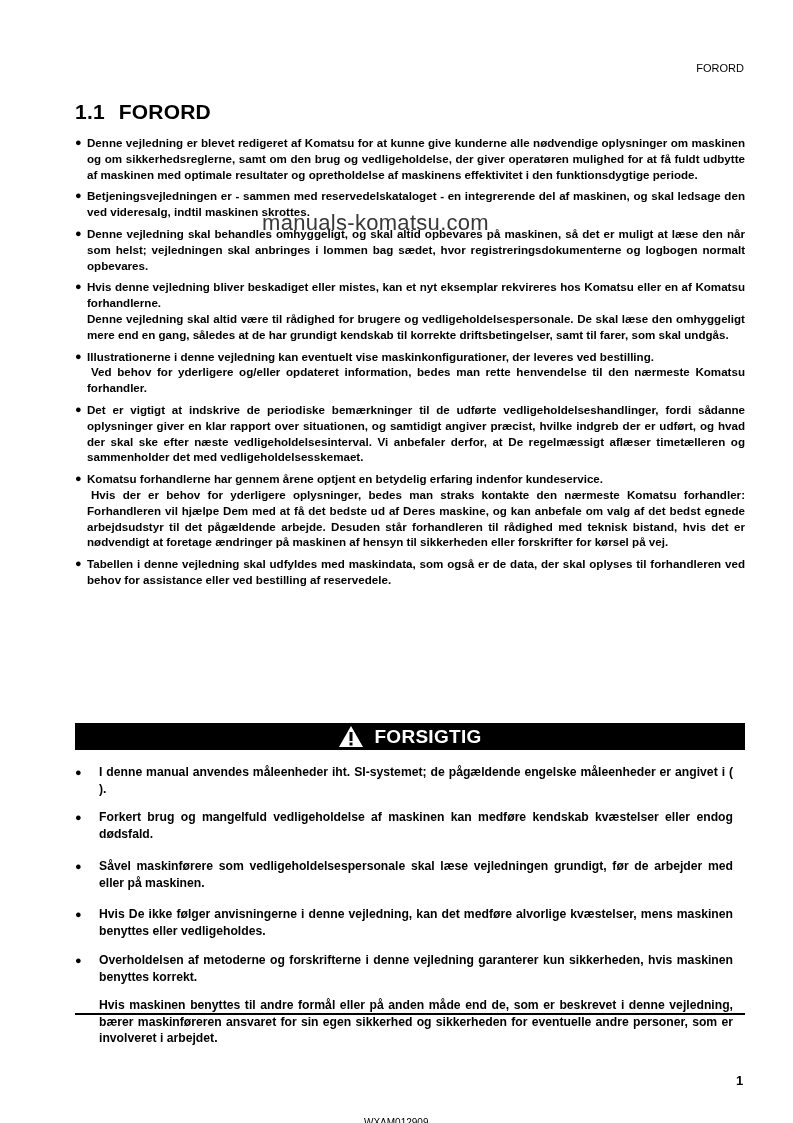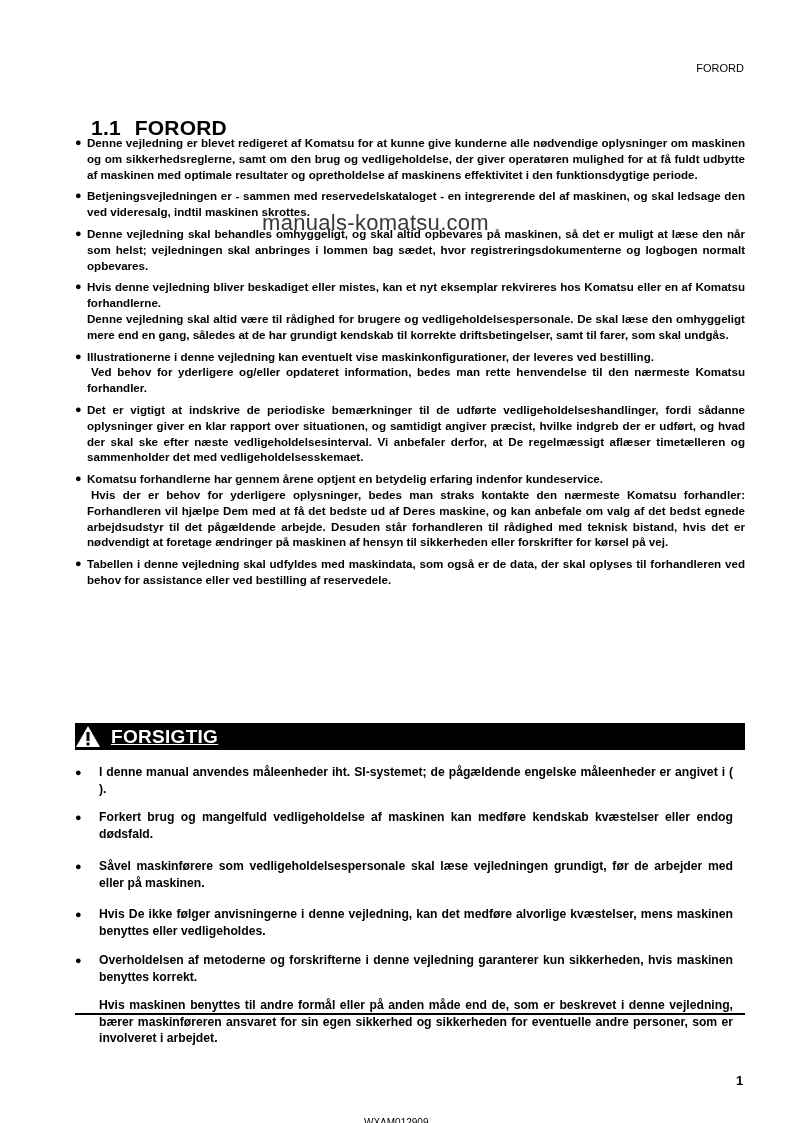--- a/index.html
+++ b/index.html
@@ -1,25 +1,25 @@
 <!DOCTYPE html>
 <html><head>
 <meta charset="utf-8">
 <style>
   html, body { margin: 0; padding: 0; background: #ffffff; }
   body { width: 793px; height: 1123px; position: relative; font-family: "Liberation Sans", sans-serif; color: #000; overflow: hidden; }
   .running-head { position: absolute; top: 62px; right: 49px; font-size: 11px; }
-  .title { position: absolute; top: 100px; left: 75px; font-size: 21px; font-weight: bold; margin: 16px; letter-spacing: 0.2px; }
+  .title { position: absolute; top: 100px; left: 75px; font-size: 21px; font-weight: bold; margin: 0; letter-spacing: 0.2px; }
   .title .num { margin-right: 14px; }
   .body { position: absolute; top: 135px; left: 75px; width: 670px; }
   .item { position: relative; padding-left: 12px; font-size: 11.6px; line-height: 15.8px; text-align: justify; margin-bottom: 6px; }
   .item .bullet { position: absolute; left: 0; top: 0; font-size: 11px; }
   .item p { margin: 0; font-weight: bold; }
   .item p.indent { text-indent: 4px; }
-  .warning-bar { position: absolute; top: 723px; left: 75px; width: 670px; height: 27px; background: #000; color: #fff; display: flex; align-items: center; justify-content: flex-start; text-decoration: underline; }
+  .warning-bar { position: absolute; top: 723px; left: 75px; width: 670px; height: 27px; background: #000; color: #fff; display: flex; align-items: center; justify-content: center; }
   .warning-bar .tri { width: 26px; height: 23px; margin-right: 10px; }
   .warning-bar .label { font-size: 19px; font-weight: bold; letter-spacing: 0.3px; }
   .warn-body { position: absolute; top: 752px; left: 75px; width: 670px; }
   .warn-item { position: relative; padding-left: 12px; font-size: 12.2px; line-height: 16.5px; font-weight: bold; text-align: justify; }
   .warn-item .bullet { position: absolute; left: 0; top: 0; font-size: 11px; }
   .warn-item p { margin: 12px; }
   .rule { position: absolute; top: 1013px; left: 75px; width: 670px; height: 2px; background: #000; }
   .watermark { position: absolute; top: 210px; left: 262px; font-size: 22px; color: #222; opacity: 0.9; letter-spacing: 0.3px; }
   .doc-code { position: absolute; top: 1117px; left: 364px; font-size: 10px; text-decoration: underline; }
   .page-num { position: absolute; top: 1073px; left: 736px; font-size: 13px; font-weight: bold; }

